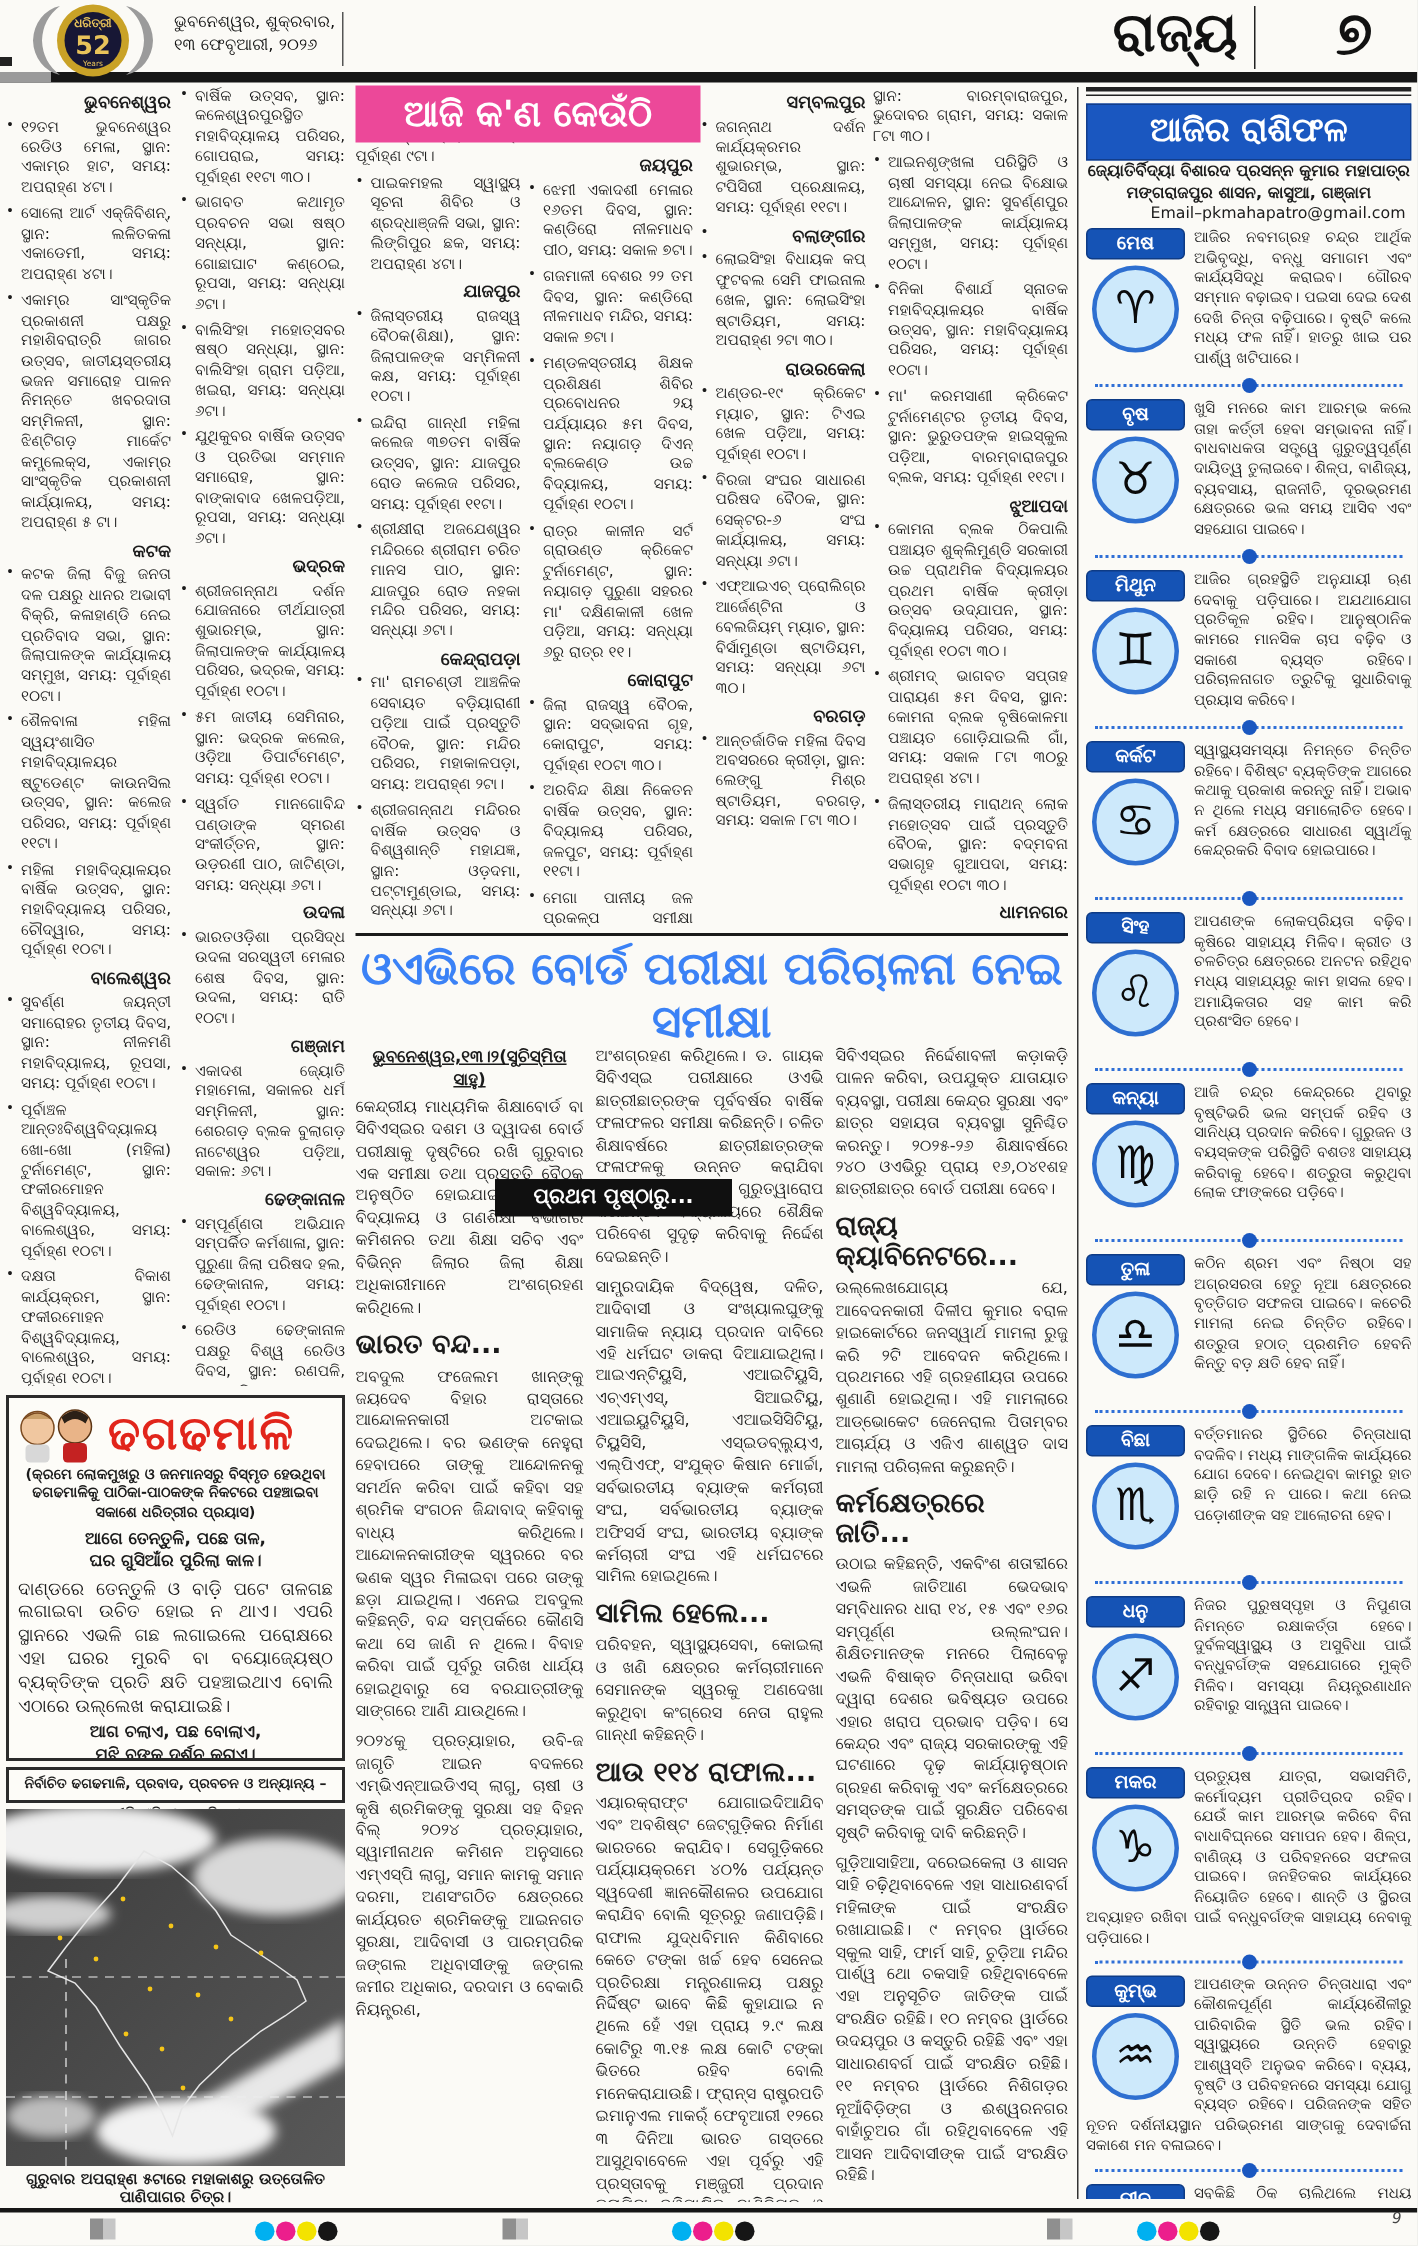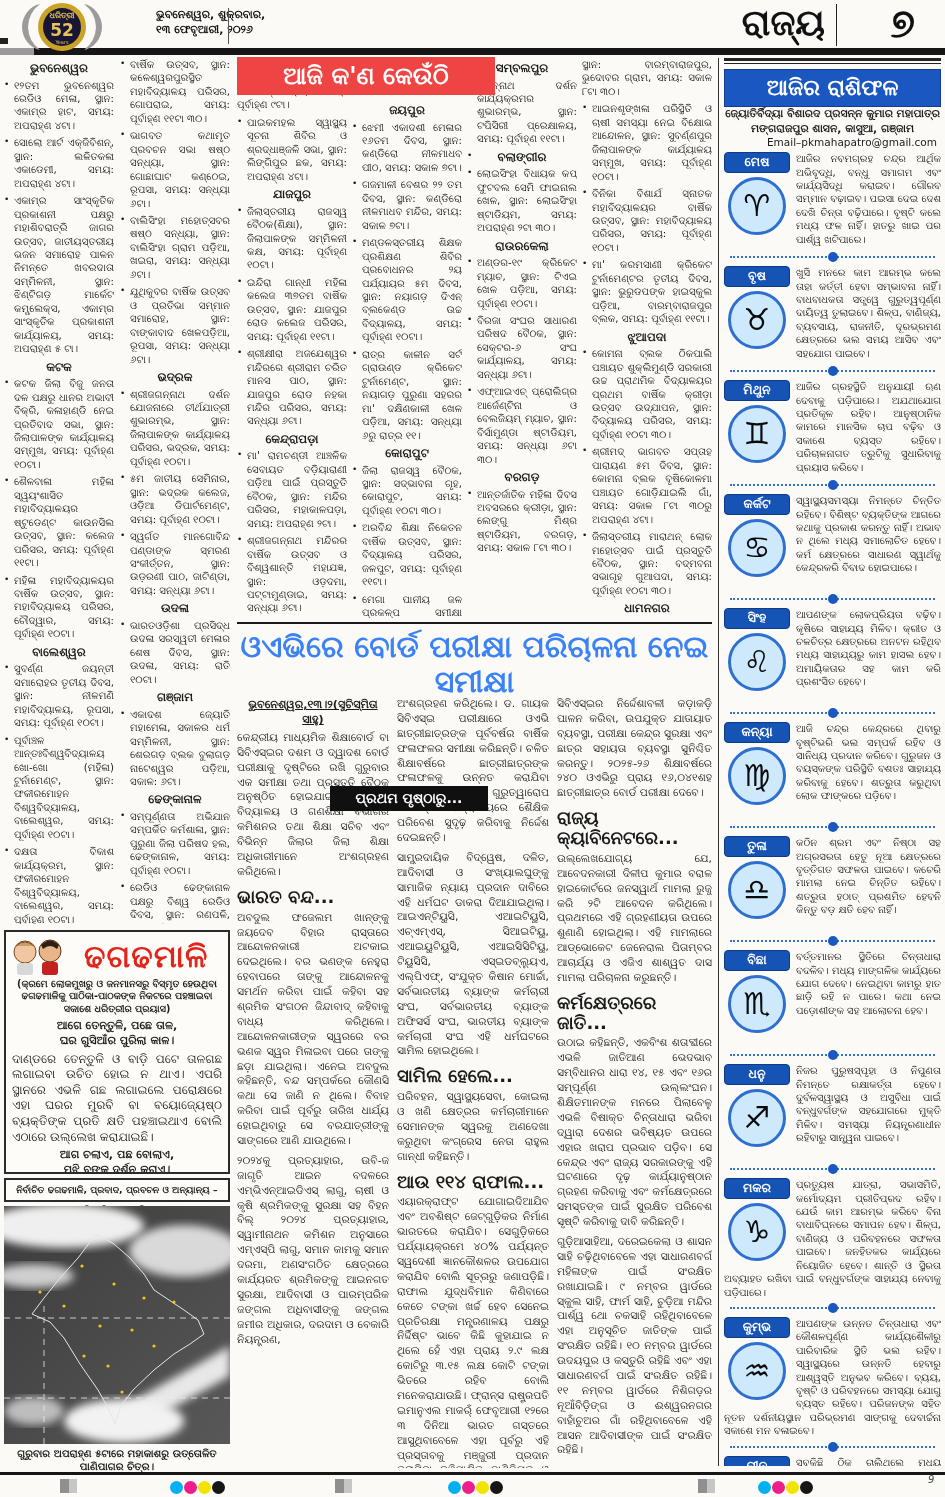--- a/index.html
+++ b/index.html
@@ -2,49 +2,49 @@
 <html><head>
 <meta charset="utf-8">
 <style>
   html,body{margin:0;padding:0;background:#e8e8e4;}
   #page{position:relative;width:945px;height:1497px;background:#fbfaf6;overflow:hidden;
         font-family:"DejaVu Sans","Liberation Sans",sans-serif;color:#1b1b1b;}
   .abs{position:absolute;}
   
   #masthead{left:0;top:0;width:945px;height:48px;}
   #logo{left:14px;top:2px;width:96px;height:50px;z-index:5;}
-  #dateline{left:116px;top:8px;width:110px;font-size:11px;font-weight:bold;line-height:1.35;color:#111;margin-left:40px;}
+  #dateline{left:116px;top:8px;width:110px;font-size:11px;font-weight:normal;line-height:1.35;color:#111;}
   .vrule{width:1px;background:#555;}
   #section-title{right:120px;top:2px;font-size:36px;font-weight:bold;color:#111;}
   #page-number{right:30px;top:0px;font-size:40px;font-weight:bold;color:#111;}
   #topbar{left:0;top:48px;width:945px;height:7px;background:#161616;}
   #topbar-gray{left:0;top:48px;width:34px;height:7px;background:#9a9a9a;}
   #regmark{left:0;top:38px;width:8px;height:6px;background:#222;}
   
   .lcol{top:58px;width:110px;overflow:hidden;font-size:10.2px;line-height:1.32;text-align:justify;}
-  .lcol .city-header{font-weight:bold;font-size:11.8px;margin:3px 0 2px 0;text-align:center;}
+  .lcol .city-header{font-weight:bold;font-size:11.8px;margin:3px 0 2px 0;text-align:right;}
   .listing-item{position:relative;padding-left:10px;margin-bottom:4px;}
   .listing-item .bullet{position:absolute;left:0;top:0;font-size:9px;}
   .listing-cont{margin-bottom:4px;}
-  #ww-title{left:237px;top:57px;width:258px;height:38px;background:#ef4444;color:#fff;
+  #ww-title{left:237px;top:57px;width:230px;height:38px;background:#ec4899;color:#fff;
             font-size:24px;font-weight:bold;text-align:center;line-height:38px;z-index:4;}
   
   #article-rule{left:237px;top:622px;width:475px;height:2px;background:#1a1a1a;}
   #headline{left:237px;top:630px;width:475px;font-size:30px;font-weight:bold;line-height:1.15;
             text-align:center;color:#3b82f6;}
   .acol{top:697px;width:152px;height:771px;overflow:hidden;font-size:10.8px;line-height:1.38;text-align:justify;}
   .acol .dateline{font-weight:bold;text-decoration:underline;text-align:center;font-size:11.2px;margin-bottom:3px;}
   .acol .subhead{font-weight:bold;font-size:18px;margin:7px 0 4px 0;text-align:left;line-height:1.1;}
   .acol .apara{margin-bottom:5px;}
   #fp-box{left:330px;top:786px;width:158px;height:25px;background:#101010;color:#fff;
           font-weight:bold;font-size:14px;text-align:center;line-height:25px;z-index:4;}
   
   #cartoon{left:4px;top:930px;width:226px;height:244px;border:2px solid #2b2b2b;background:#fdfcf8;
            box-sizing:border-box;padding:4px 6px;overflow:hidden;}
-  #cartoon-head{display:flex;align-items:center;gap:20px;}
+  #cartoon-head{display:flex;align-items:center;gap:8px;}
   #cartoon-title{color:#e1251b;font-size:31px;font-weight:bold;letter-spacing:1px;}
   #cartoon-intro{font-size:9.6px;font-weight:bold;line-height:1.3;margin:2px 0 4px 0;text-align:center;}
   .couplet{font-size:11.2px;font-weight:bold;text-align:center;line-height:1.3;margin:3px 0;}
   .cpara{font-size:12px;line-height:1.3;text-align:justify;margin-bottom:3px;}
   #cartoon-credit{left:4px;top:1178px;width:226px;height:24px;border:2px solid #2b2b2b;box-sizing:border-box;
                   font-size:9.3px;font-weight:bold;text-align:center;line-height:20px;background:#fdfcf8;}
   #weather-map{left:4px;top:1206px;width:226px;height:238px;background:#555;}
   #weather-caption{left:4px;top:1447px;width:226px;font-size:10.3px;font-weight:bold;text-align:center;}
   
   #horo-divider{left:718px;top:58px;width:1px;height:1408px;background:#333;}

